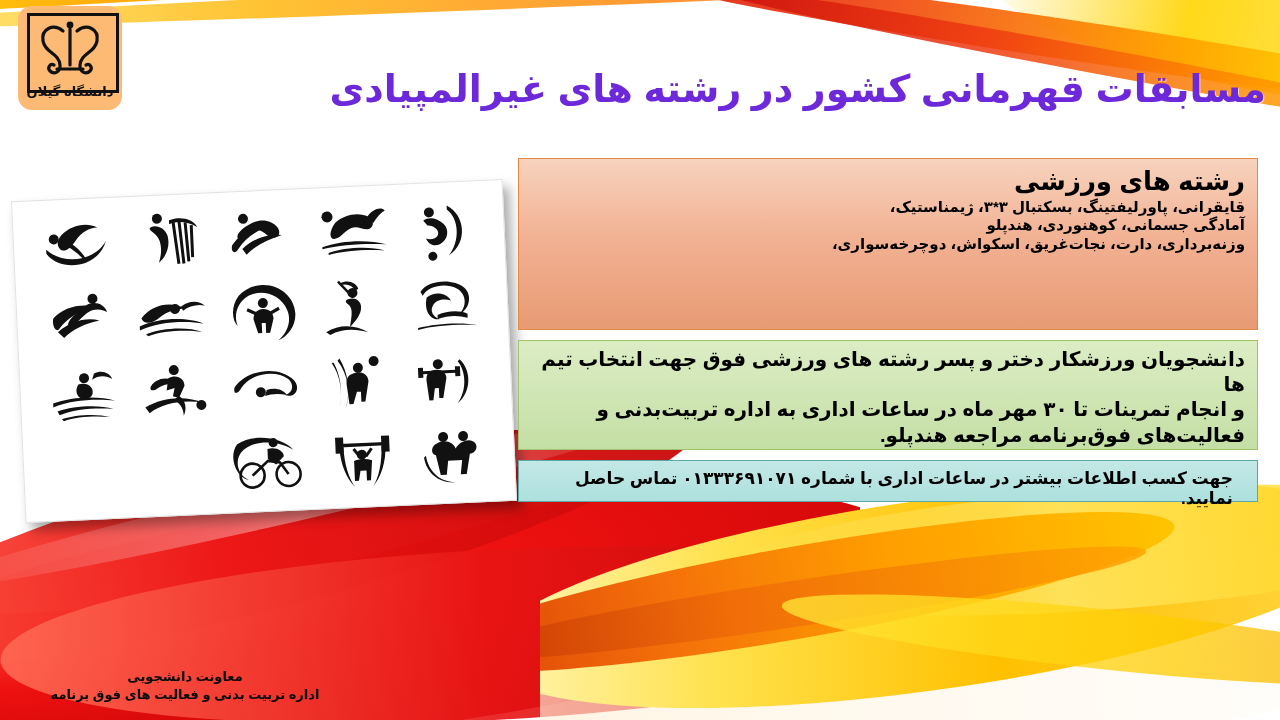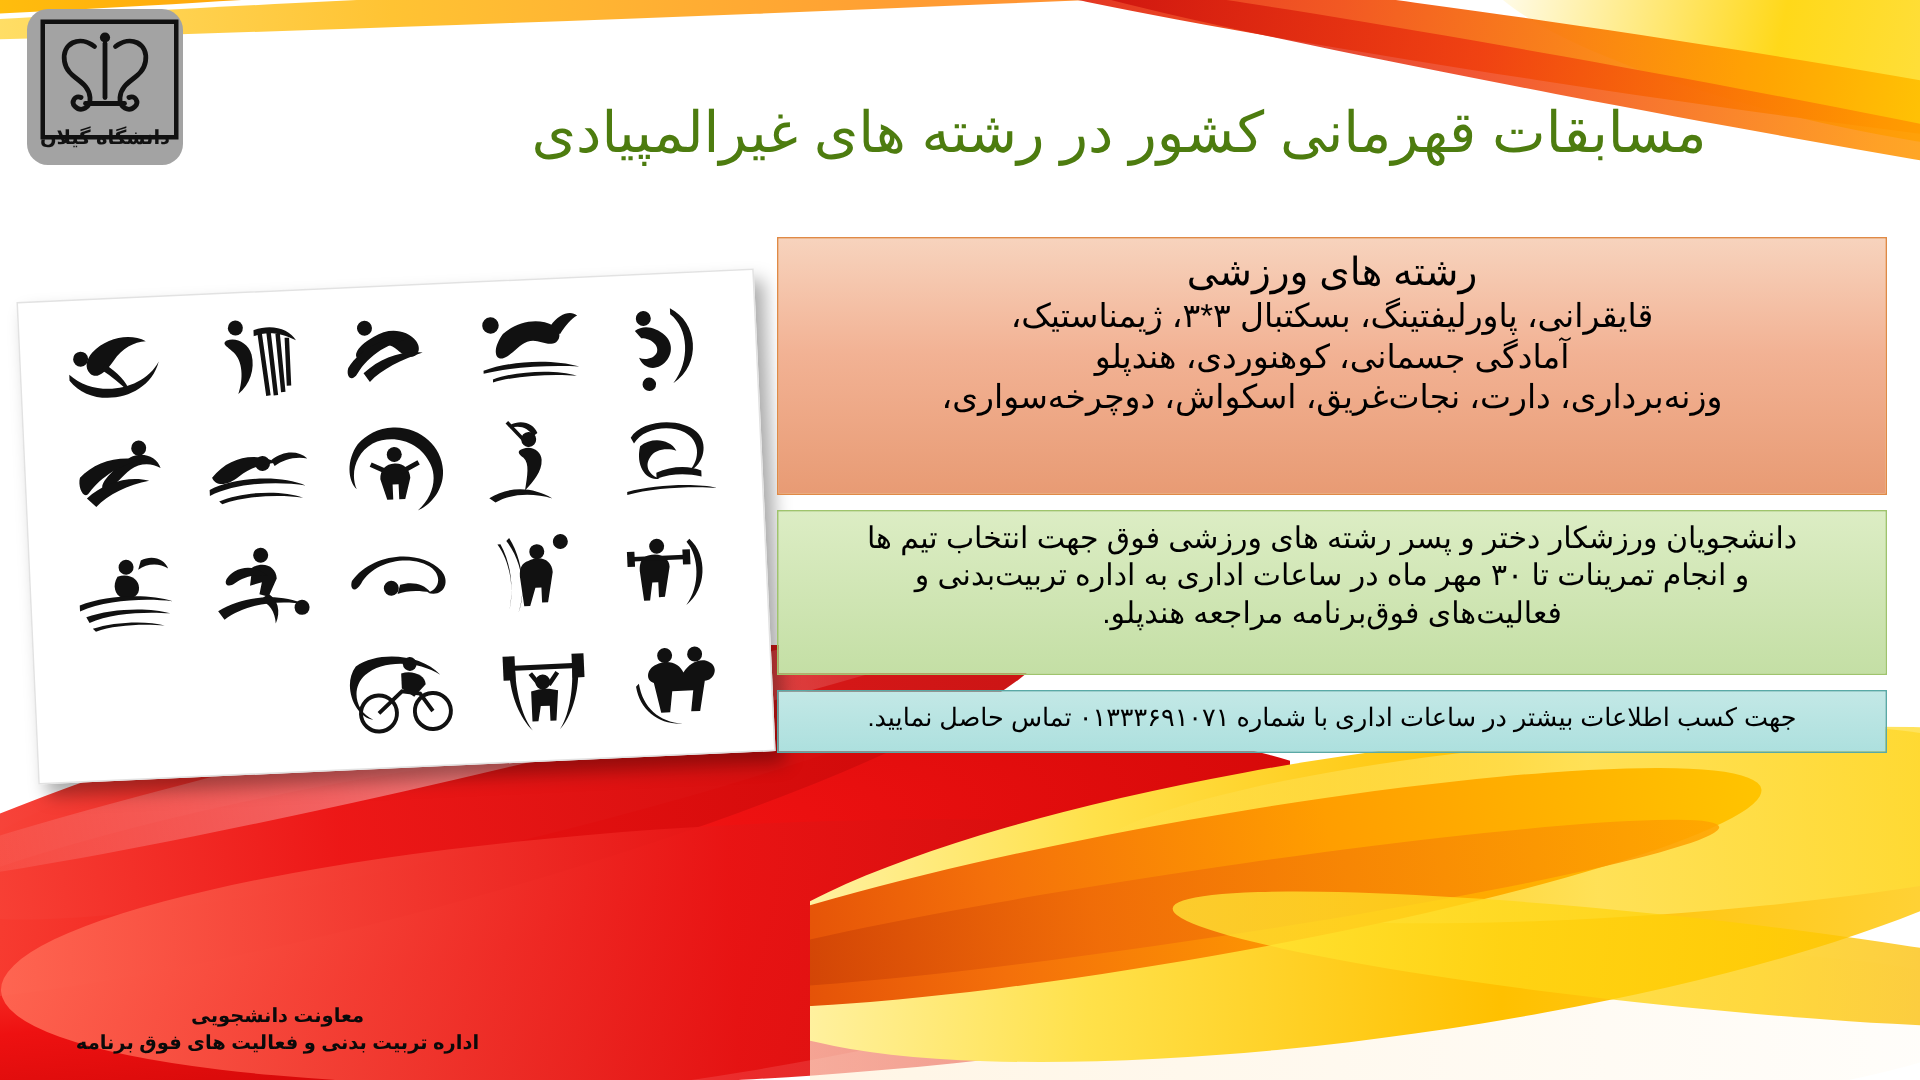--- a/index.html
+++ b/index.html
@@ -67,50 +67,50 @@
        background:linear-gradient(90deg,rgba(255,255,255,0) 0%,#ffe86a 45%,#ffd000 100%);
        transform:rotate(-4deg);opacity:.8;}
   .yb5{left:240px;top:150px;width:660px;height:60px;
        background:linear-gradient(90deg,#ffe93a 0%,#ffcc00 60%,#f5a600 100%);
        transform:rotate(6deg);opacity:.75;}
   .ypale{left:-40px;top:176px;width:840px;height:120px;
        background:linear-gradient(90deg,rgba(255,240,215,.9),rgba(255,250,240,.3));
        transform:rotate(-3deg);opacity:.75;}
 
   
-  #logo{position:absolute;left:18px;top:6px;width:104px;height:104px;background:#a3a3a3;
+  #logo{position:absolute;left:18px;top:6px;width:104px;height:104px;background:#fdba74;
         border-radius:14px;}
   #logo .frame{position:absolute;left:9px;top:7px;width:86px;height:74px;border:3px solid #111;}
   #logo svg{position:absolute;left:9px;top:7px;}
   #logo .ltext{position:absolute;left:0;top:78px;width:104px;text-align:center;
         font-size:13px;font-weight:bold;color:#111;letter-spacing:-.5px;}
 
   
-  #title{position:absolute;right:14px;top:68px;width:1040px;text-align:center;
-         font-size:38px;font-weight:normal;color:#4d7c0f;line-height:1.15;
+  #title{position:absolute;right:14px;top:68px;width:1040px;
+         font-size:38px;font-weight:bold;color:#6d28d9;line-height:1.15;
          text-shadow:1px 1px 0 rgba(255,255,255,.6);white-space:nowrap;}
 
   
   #card{position:absolute;left:18px;top:190px;width:490px;height:320px;
         transform:rotate(-2.6deg);background:#fff;
         box-shadow:6px 8px 12px rgba(0,0,0,.34);border:1px solid #e2e2e2;}
   #icongrid{position:absolute;left:16px;top:10px;width:460px;height:300px;
         display:grid;grid-template-columns:repeat(5,1fr);grid-template-rows:repeat(4,1fr);
         justify-items:center;align-items:center;}
   #icongrid .pic{width:80px;height:70px;display:block;}
   #icongrid .pic.off{visibility:hidden;}
 
   
-  .box{position:absolute;right:22px;box-sizing:border-box;text-align:center;
-       color:#000;font-weight:normal;}
+  .box{position:absolute;right:22px;box-sizing:border-box;
+       color:#000;font-weight:bold;}
   #box-sports{top:158px;width:740px;height:172px;
        background:linear-gradient(180deg,#f7d3bd 0%,#f2b294 45%,#e89b74 100%);
        border:1px solid #e08a46;padding:8px 12px 6px;}
   #box-sports .hd{font-size:26px;line-height:1.12;margin-bottom:2px;}
-  #box-sports .ln{font-size:22px;line-height:1.22;}
+  #box-sports .ln{font-size:15px;line-height:1.22;}
   #box-notice{top:340px;width:740px;height:110px;
        background:linear-gradient(180deg,#dcedc4 0%,#cfe5b3 55%,#c4dfa5 100%);
        border:1px solid #9fc46d;padding:6px 12px;}
   #box-notice .ln{font-size:20px;line-height:1.26;}
   #box-contact{top:460px;width:740px;height:42px;
        background:linear-gradient(180deg,#c3e8e6 0%,#ade0de 100%);
        border:1px solid #5aa9a6;padding:8px 24px;}
   #box-contact .ln{font-size:17px;line-height:1.2;}
 
   

